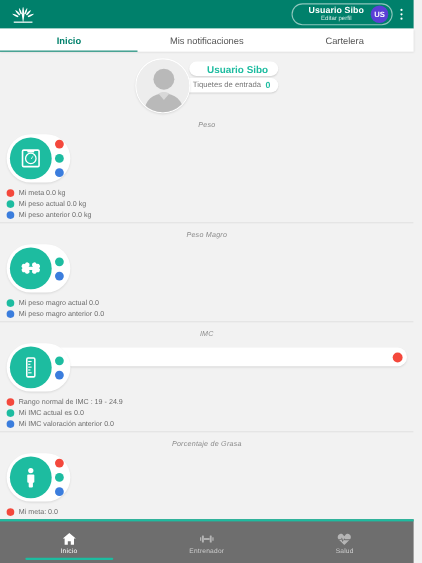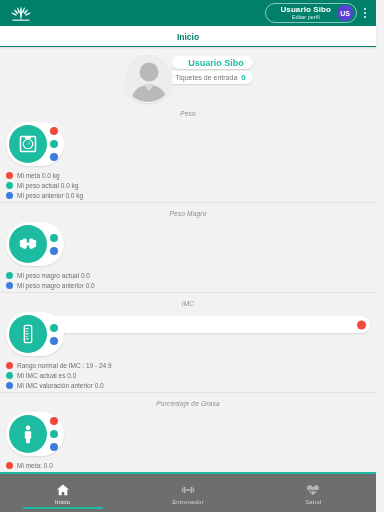--- a/index.html
+++ b/index.html
@@ -182,20 +182,26 @@
       <i></i>
         <i></i>
         <i></i>
     </div>
   </div>
 
   <div class="tabbar">
     <div class="tab active">
       <span>Inicio</span>
     </div>
+    <div class="tab">
+      <span>Mis notificaciones</span>
+    </div>
+    <div class="tab">
+      <span>Cartelera</span>
+    </div>
   </div>
 
   <div class="body">
 
     <div class="profile">
       <div class="profile-inner">
         <div class="avatar-big">
           <svg width="50" height="50" viewBox="0 0 50 50">
             <rect width="50" height="50" fill="#ededed"></rect>
             <circle cx="25" cy="18" r="9.5" fill="#b9b9b9"></circle>

